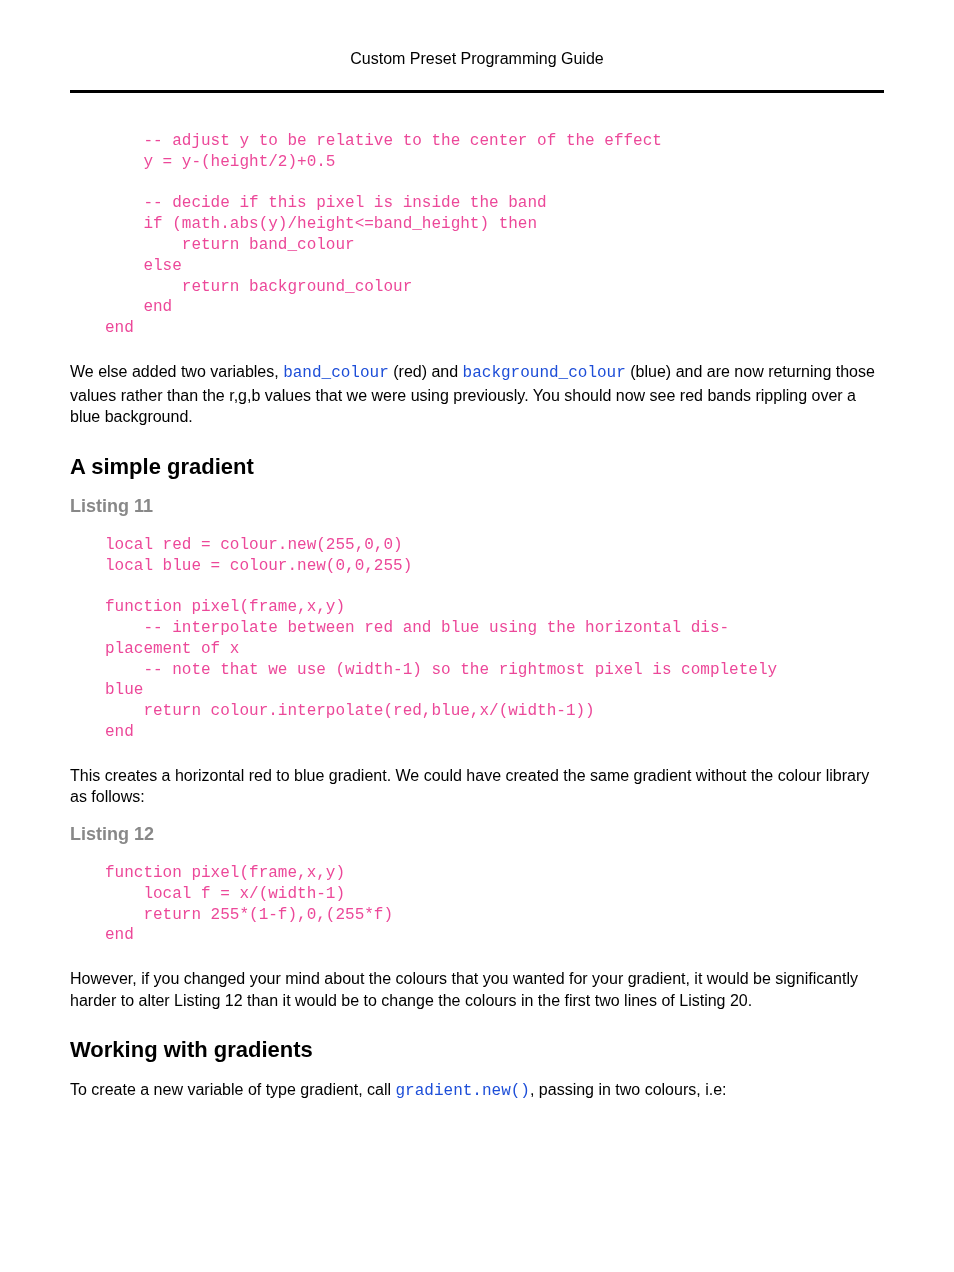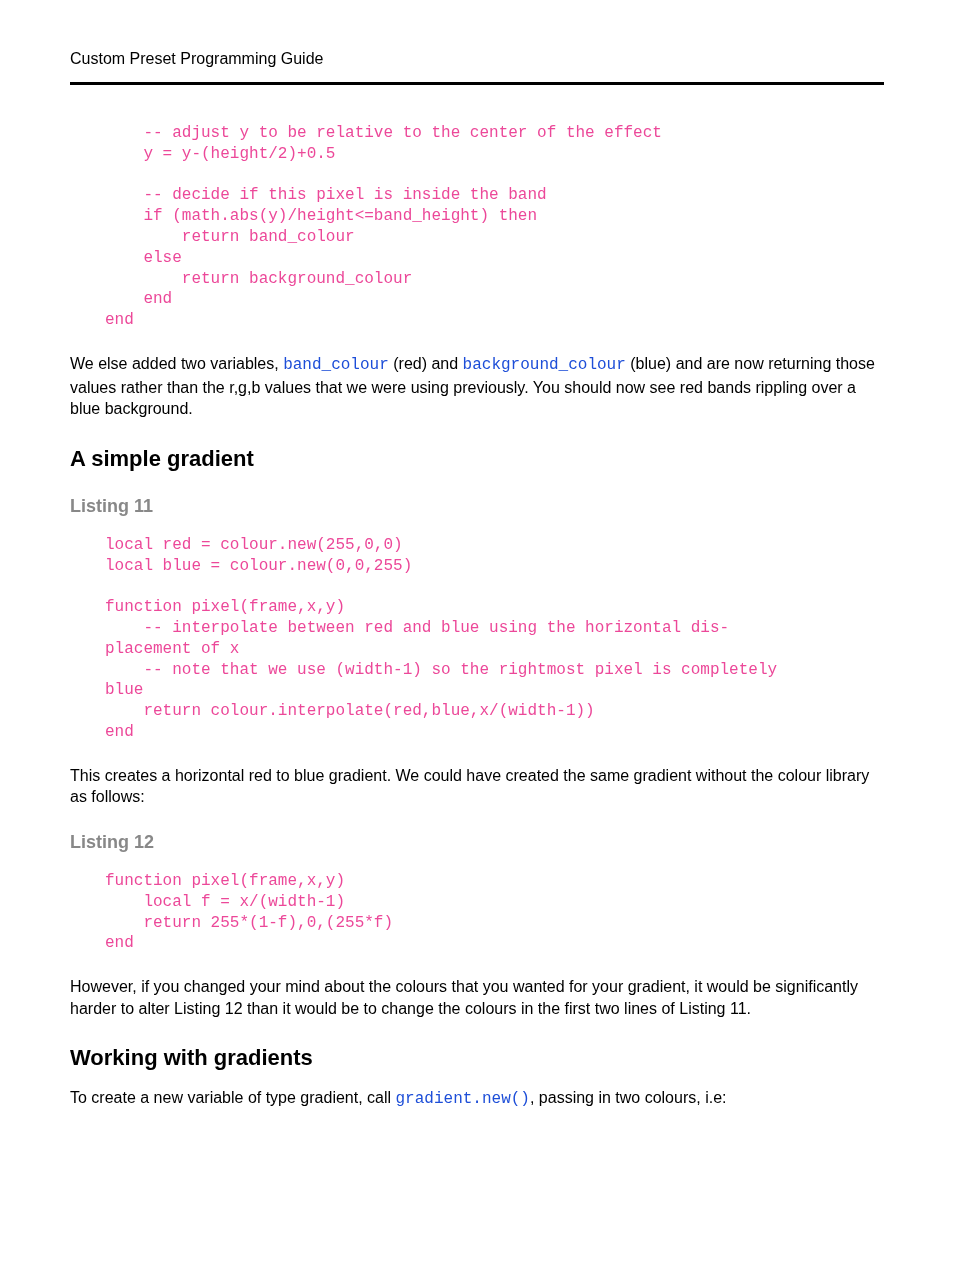--- a/index.html
+++ b/index.html
@@ -12,23 +12,23 @@
   }
   .page {
     width: 954px;
     min-height: 1272px;
     margin: 0 auto;
     padding: 50px 70px 40px 70px;
     box-sizing: border-box;
     position: relative;
   }
   .header {
-    text-align: left;
+    text-align: center;
     font-size: 16px;
-    padding-bottom: 14px;
+    padding-bottom: 22px;
     border-bottom: 3px solid #000;
     margin-bottom: 38px;
   }
   .code-block {
     font-family: "Courier New", Courier, monospace;
     font-size: 16px;
     white-space: pre;
     color: #ec4899;
     margin: 0 0 22px 35px;
     line-height: 1.3;
@@ -44,21 +44,21 @@
   }
   h2 {
     font-size: 22px;
     font-weight: bold;
     margin: 26px 0 16px 0;
   }
   h3 {
     font-size: 18px;
     font-weight: bold;
     color: #888;
-    margin: 24px 0 18px 0;
+    margin: 8px 0 18px 0;
   }
   .body-content{
     padding-bottom: 30px;
   }
 </style>
 </head>
 <body>
 
 <div class="page">
   <div class="header">
@@ -99,21 +99,21 @@
 
     <div class="para">This creates a horizontal red to blue gradient. We could have created the same gradient without the colour library as follows:</div>
 
     <h3>Listing 12</h3>
 
     <div class="code-block">function pixel(frame,x,y)
     local f = x/(width-1)
     return 255*(1-f),0,(255*f)
 end</div>
 
-    <div class="para">However, if you changed your mind about the colours that you wanted for your gradient, it would be significantly harder to alter Listing 12 than it would be to change the colours in the first two lines of Listing 11.</div>
+    <div class="para">However, if you changed your mind about the colours that you wanted for your gradient, it would be significantly harder to alter Listing 12 than it would be to change the colours in the first two lines of Listing 20.</div>
 
     <h2>Working with gradients</h2>
 
 
     <div class="para">
       <span>To create a new variable of type gradient, call </span><span class="mono">gradient.new()</span><span>, passing in two colours, i.e:</span>
     </div>
   </div>
 
 </div>

